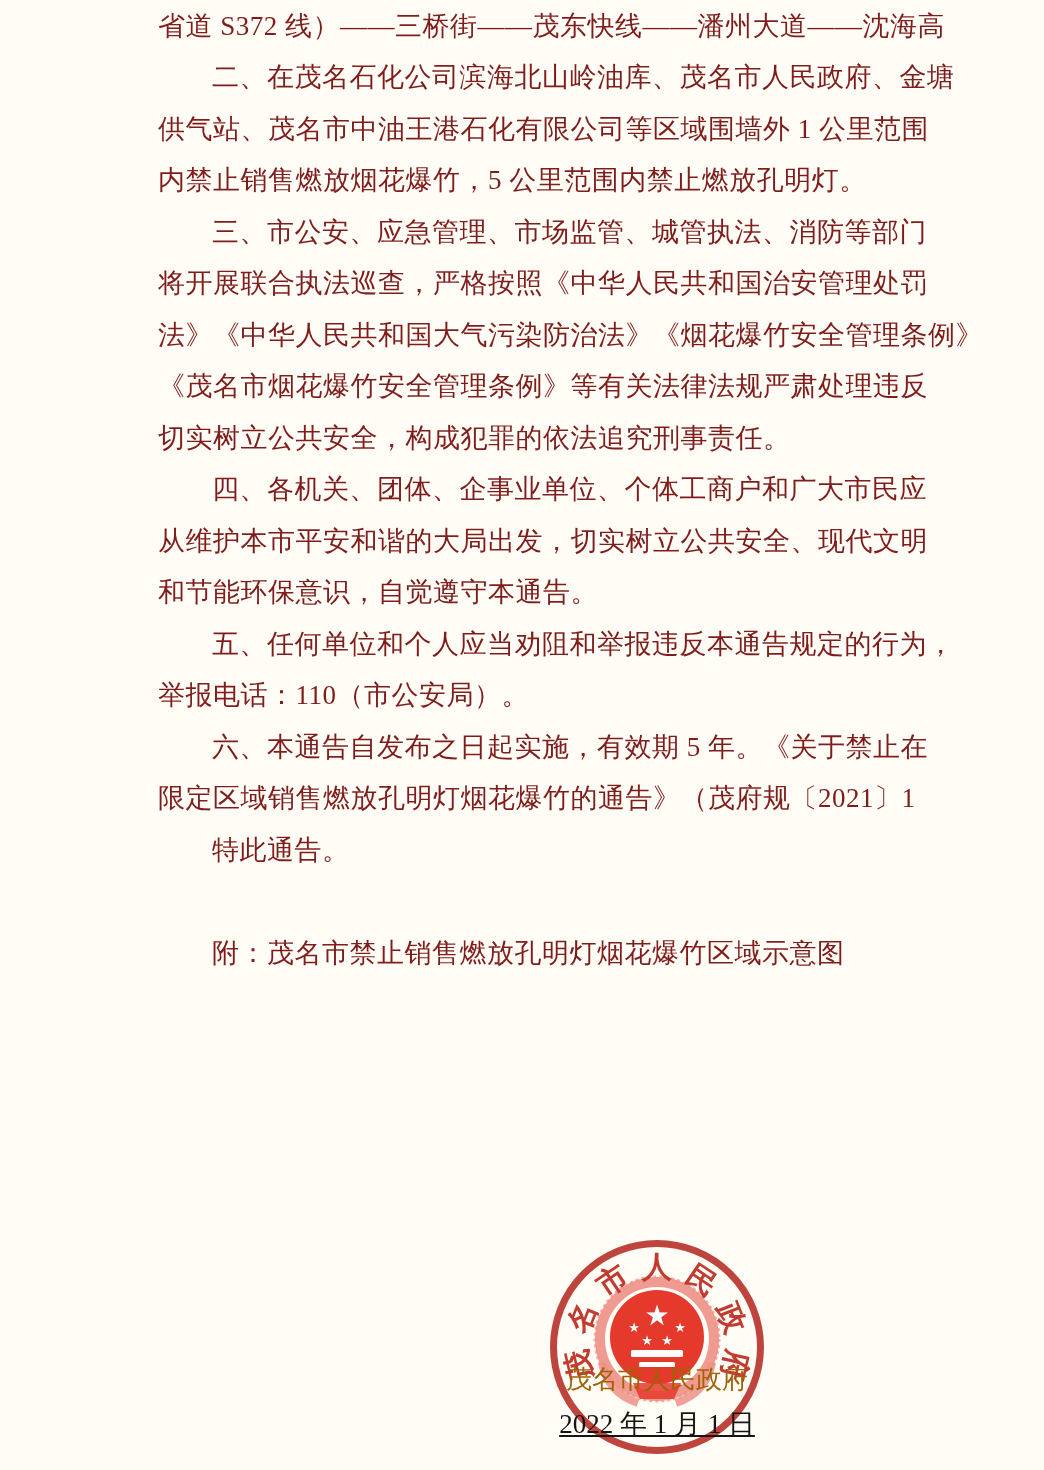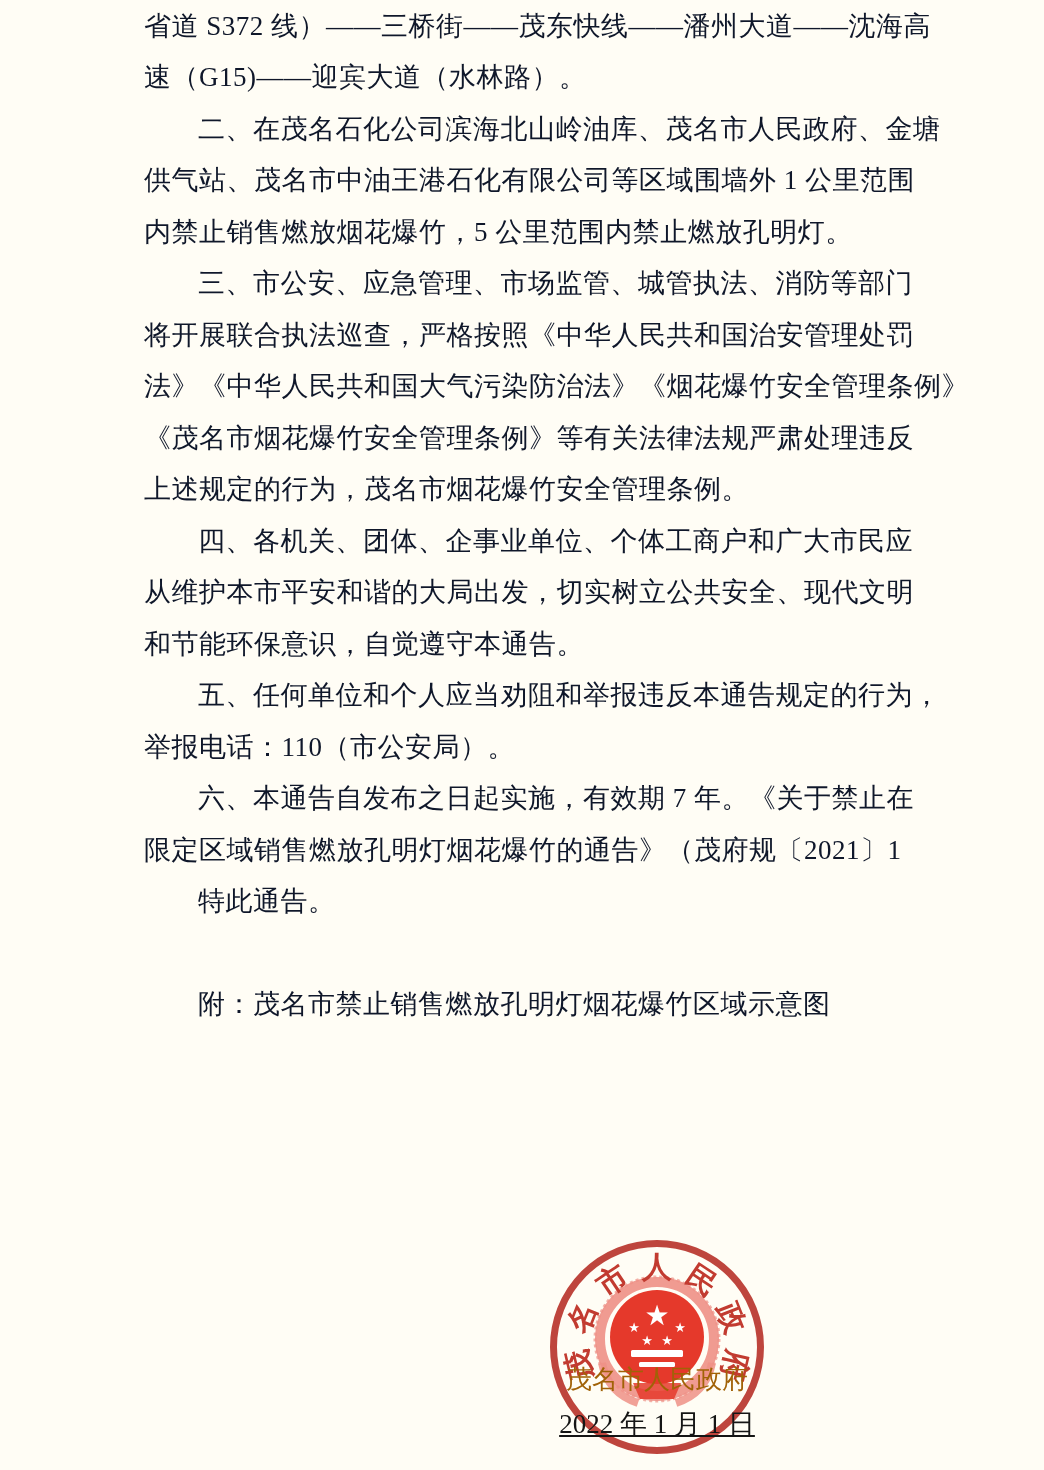--- a/index.html
+++ b/index.html
@@ -14,24 +14,24 @@
     overflow: hidden;
     font-family: "Liberation Serif", "DejaVu Serif", serif;
   }
   .page {
     position: absolute;
     inset: 0;
     background: #fffdf5;
   }
   .textcol {
     position: absolute;
-    left: 144px;
+    left: 158px;
     top: 0;
     width: 810px;
-    color: #0f172a;
+    color: #7f1d1d;
   }
   .line {
     height: 51.5px;
     display: flex;
     align-items: center;
     white-space: nowrap;
     font-size: 27px;
     letter-spacing: 0.5px;
   }
   .line.indent {
@@ -79,35 +79,34 @@
     font-weight: bold;
   }
 </style>
 </head>
 <body>
 
 <div class="page">
 
   <div class="textcol">
     <div class="line">省道 S372 线）——三桥街——茂东快线——潘州大道——沈海高</div>
-    <div class="line">速（G15)——迎宾大道（水林路）。</div>
     <div class="line indent">二、在茂名石化公司滨海北山岭油库、茂名市人民政府、金塘</div>
     <div class="line">供气站、茂名市中油王港石化有限公司等区域围墙外 1 公里范围</div>
     <div class="line">内禁止销售燃放烟花爆竹，5 公里范围内禁止燃放孔明灯。</div>
     <div class="line indent">三、市公安、应急管理、市场监管、城管执法、消防等部门</div>
     <div class="line">将开展联合执法巡查，严格按照《中华人民共和国治安管理处罚</div>
     <div class="line">法》《中华人民共和国大气污染防治法》《烟花爆竹安全管理条例》</div>
     <div class="line">《茂名市烟花爆竹安全管理条例》等有关法律法规严肃处理违反</div>
-    <div class="line">上述规定的行为，茂名市烟花爆竹安全管理条例。</div>
+    <div class="line">切实树立公共安全，构成犯罪的依法追究刑事责任。</div>
     <div class="line indent">四、各机关、团体、企事业单位、个体工商户和广大市民应</div>
     <div class="line">从维护本市平安和谐的大局出发，切实树立公共安全、现代文明</div>
     <div class="line">和节能环保意识，自觉遵守本通告。</div>
     <div class="line indent">五、任何单位和个人应当劝阻和举报违反本通告规定的行为，</div>
     <div class="line">举报电话：110（市公安局）。</div>
-    <div class="line indent">六、本通告自发布之日起实施，有效期 7 年。《关于禁止在</div>
+    <div class="line indent">六、本通告自发布之日起实施，有效期 5 年。《关于禁止在</div>
     <div class="line">限定区域销售燃放孔明灯烟花爆竹的通告》（茂府规〔2021〕1</div>
     <div class="line indent">特此通告。</div>
     <div class="line indent gap">附：茂名市禁止销售燃放孔明灯烟花爆竹区域示意图</div>
   </div>
 
   <div class="seal">
     <svg viewBox="0 0 220 220" xmlns="http://www.w3.org/2000/svg">
 
       <circle cx="110" cy="110" r="103.5" fill="none" stroke="#b8352c" stroke-width="7" opacity="0.92"></circle>
 

